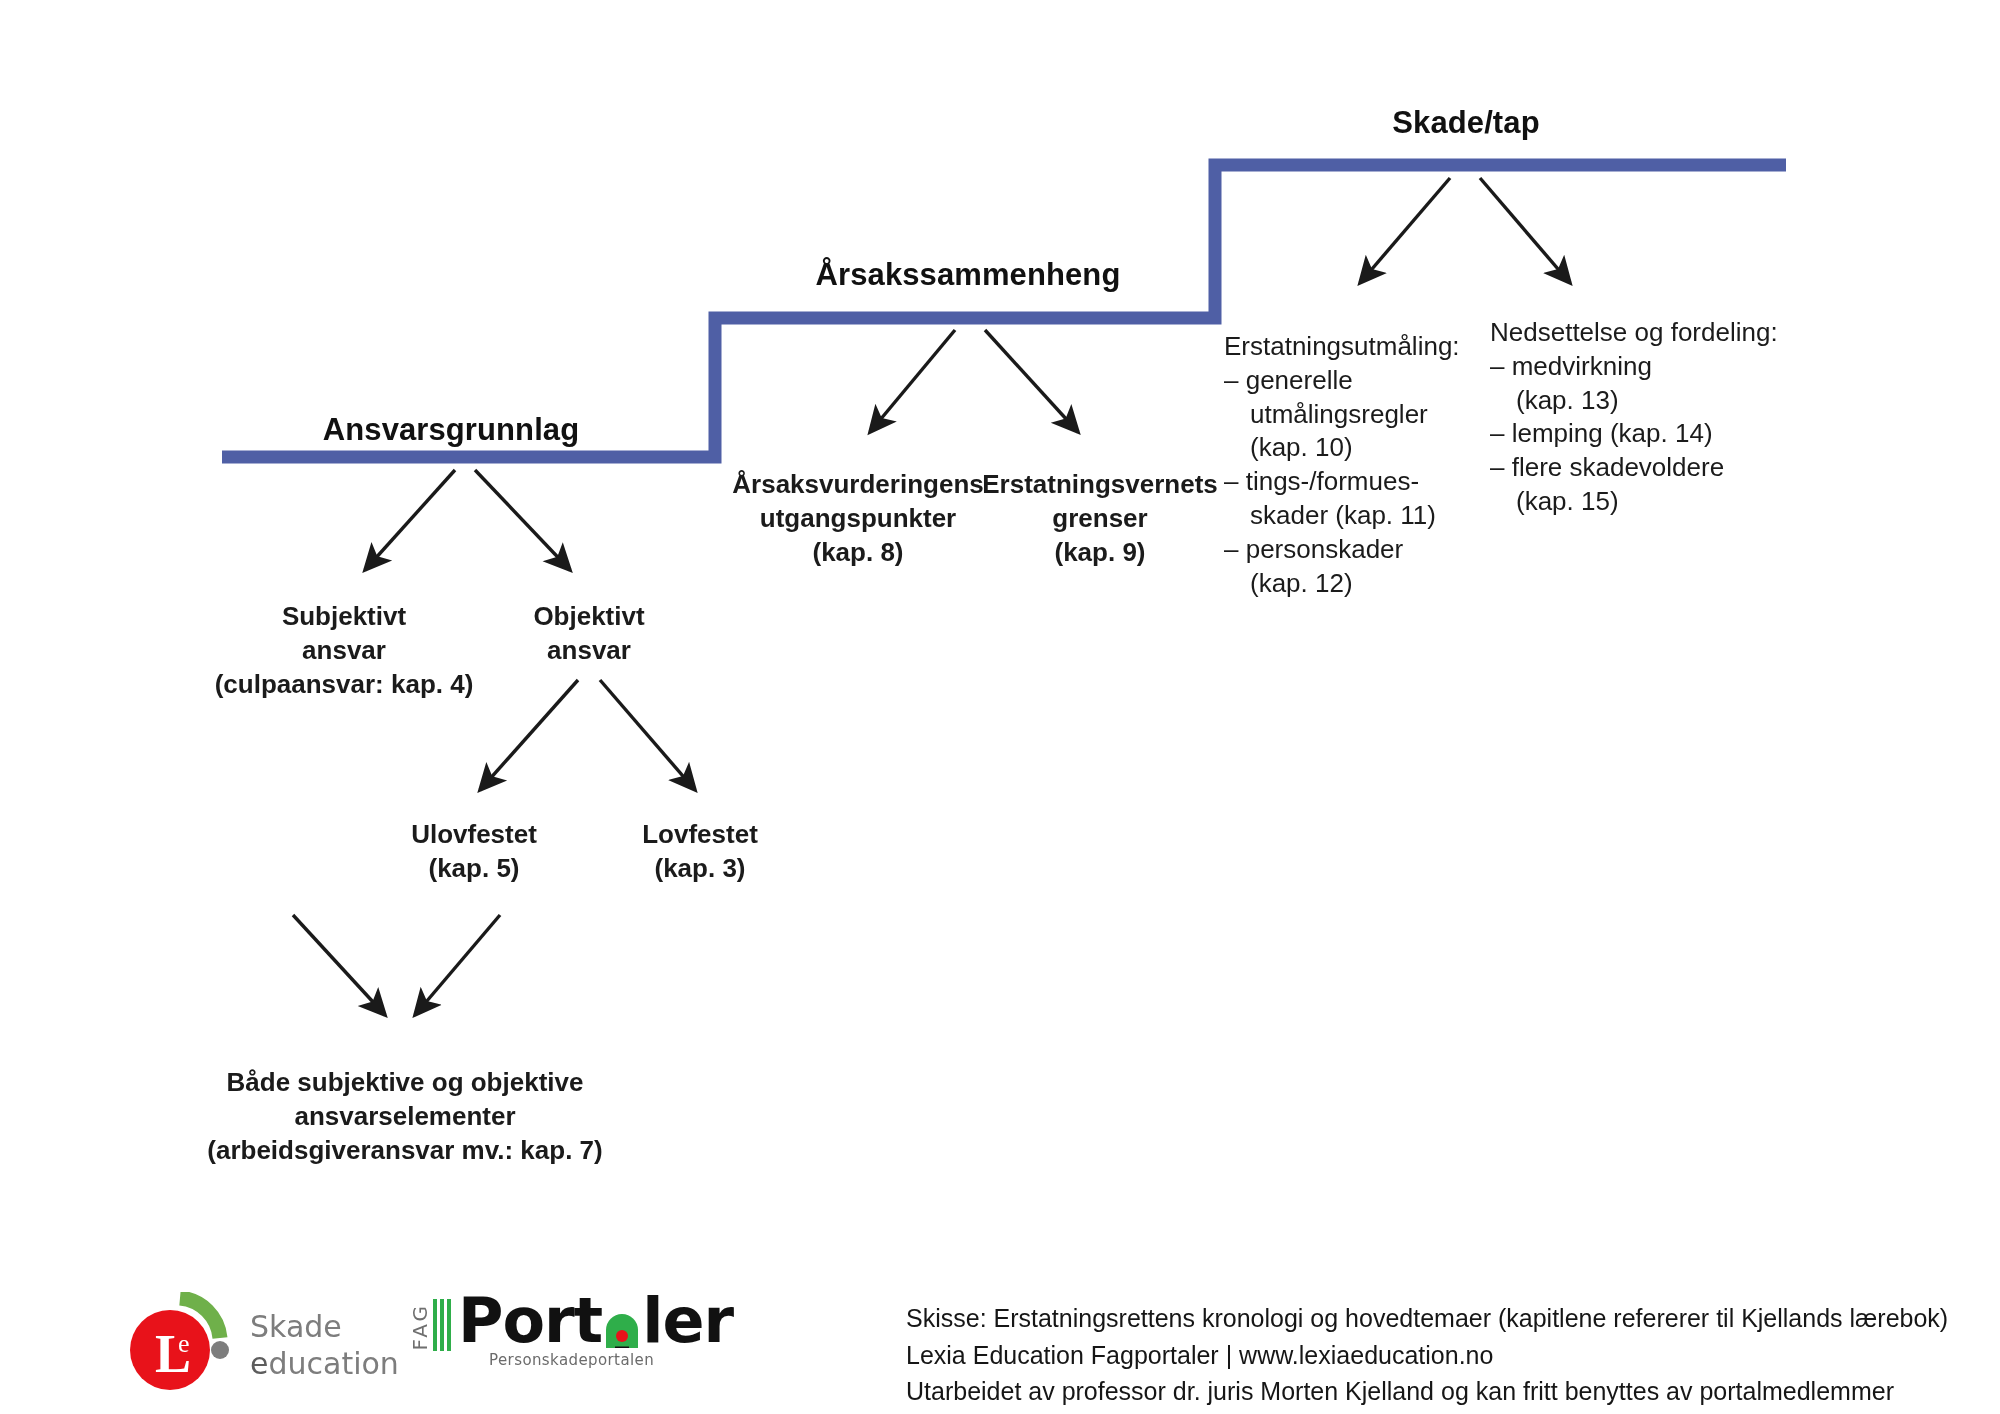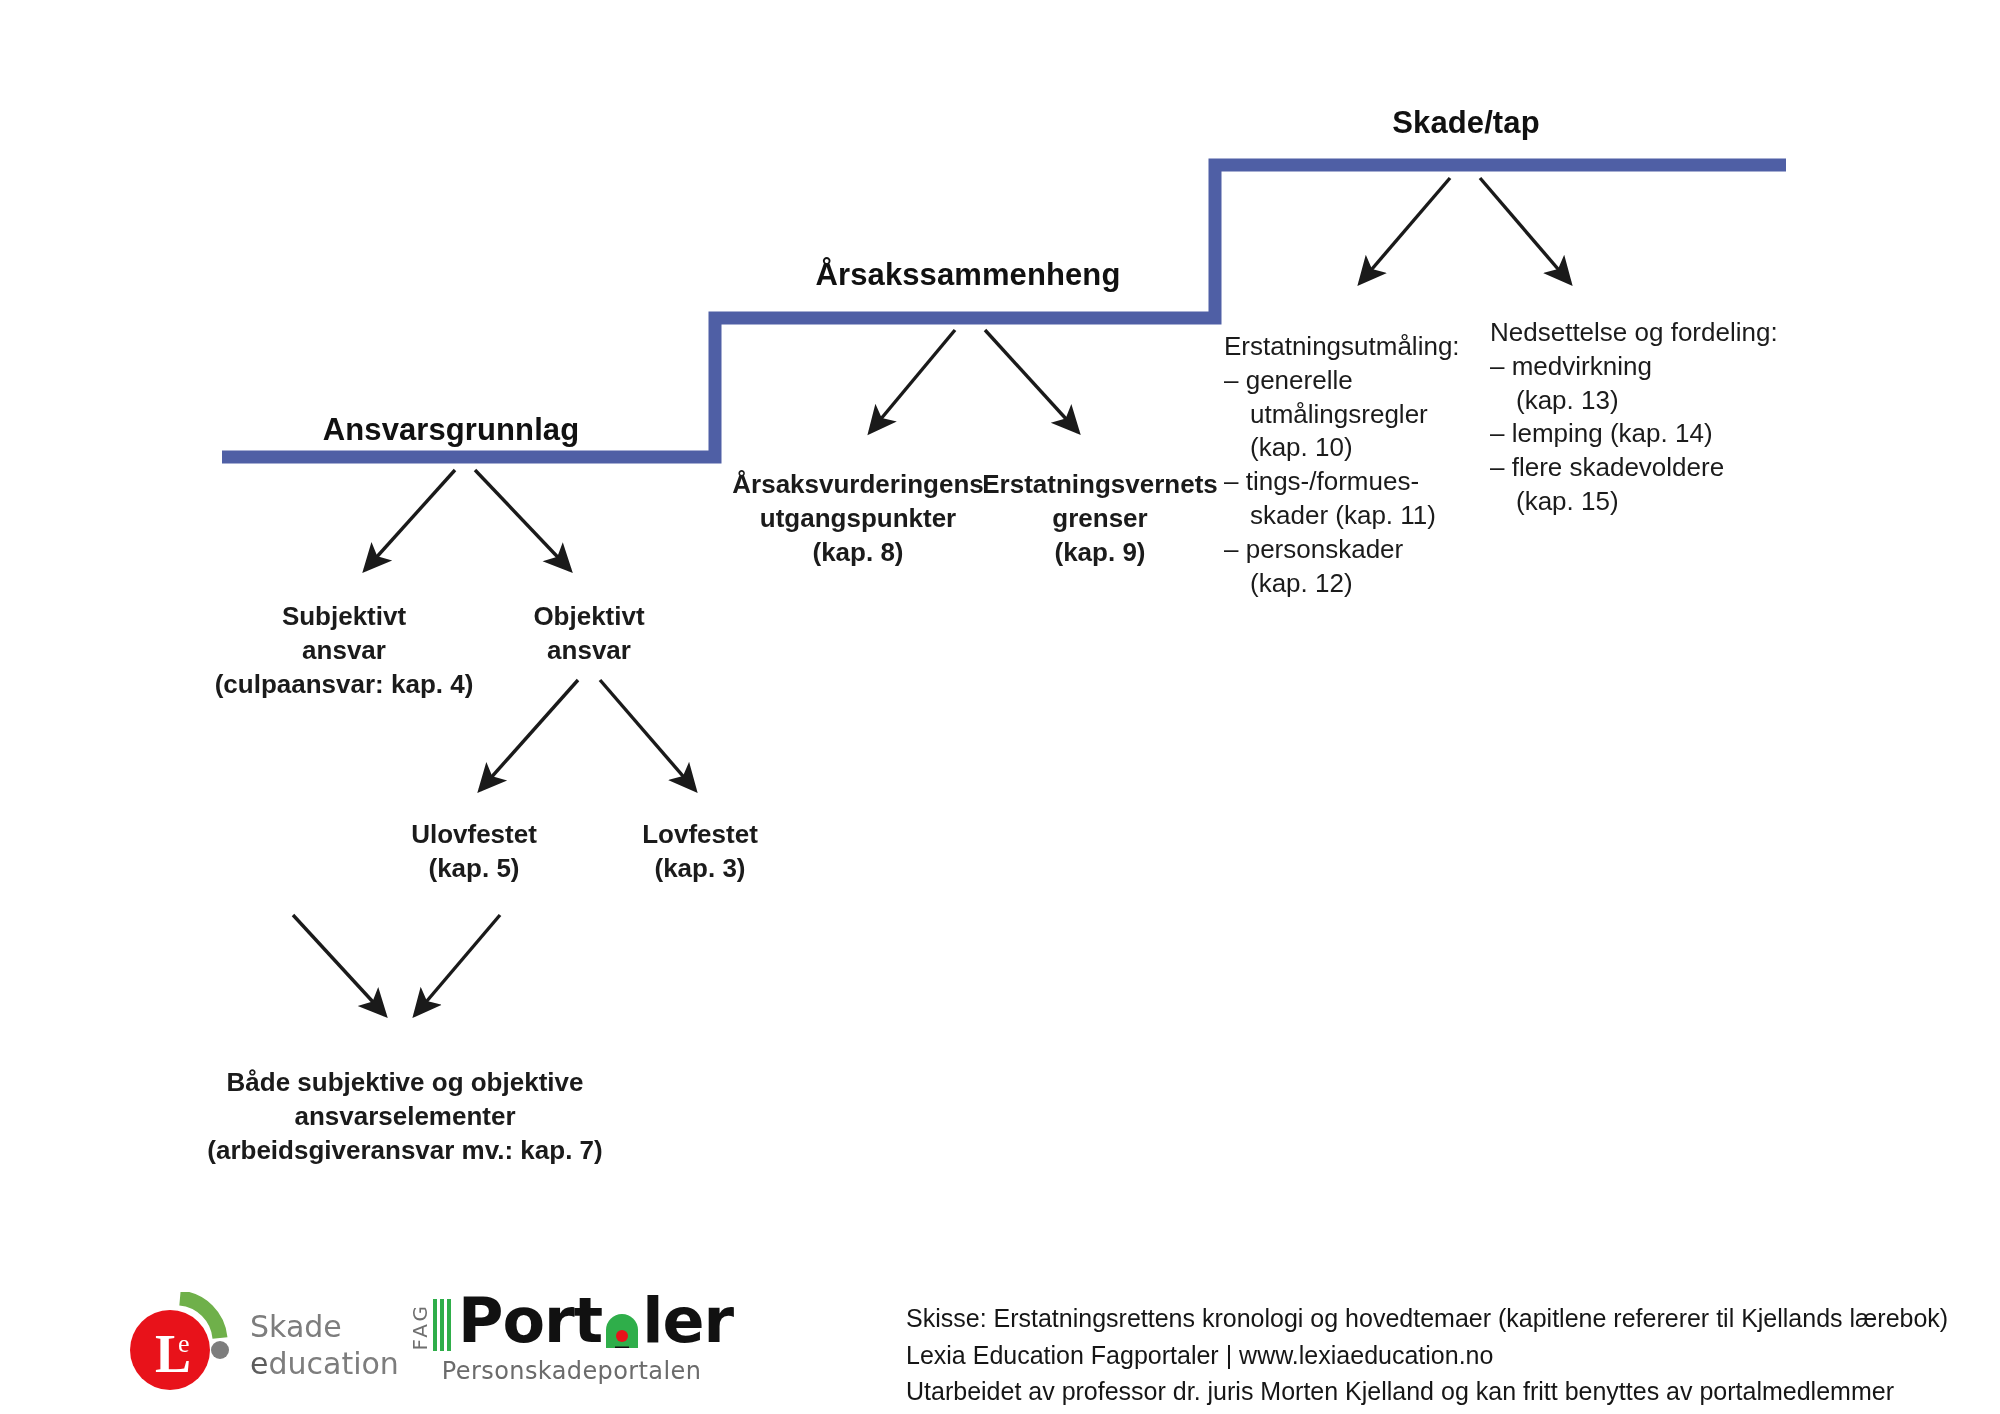--- a/index.html
+++ b/index.html
@@ -133,25 +133,24 @@
   .portaler-word {
     font-size: 62px;
     font-weight: 700;
     letter-spacing: -1px;
     color: #111111;
     font-family: "DejaVu Sans", sans-serif;
     line-height: 0.95;
     position: relative;
   }
   .portaler-sub {
-    font-size: 24px;
+    font-size: 15px;
     color: #6b6b6b;
     font-family: "DejaVu Sans", sans-serif;
     text-align: center;
-    margin-top: 6px;
     letter-spacing: 0.4px;
   }
 </style>
 </head>
 <body>
 
 <div id="page">
 
   <svg class="stair-svg" viewBox="0 0 2000 1414">
 

